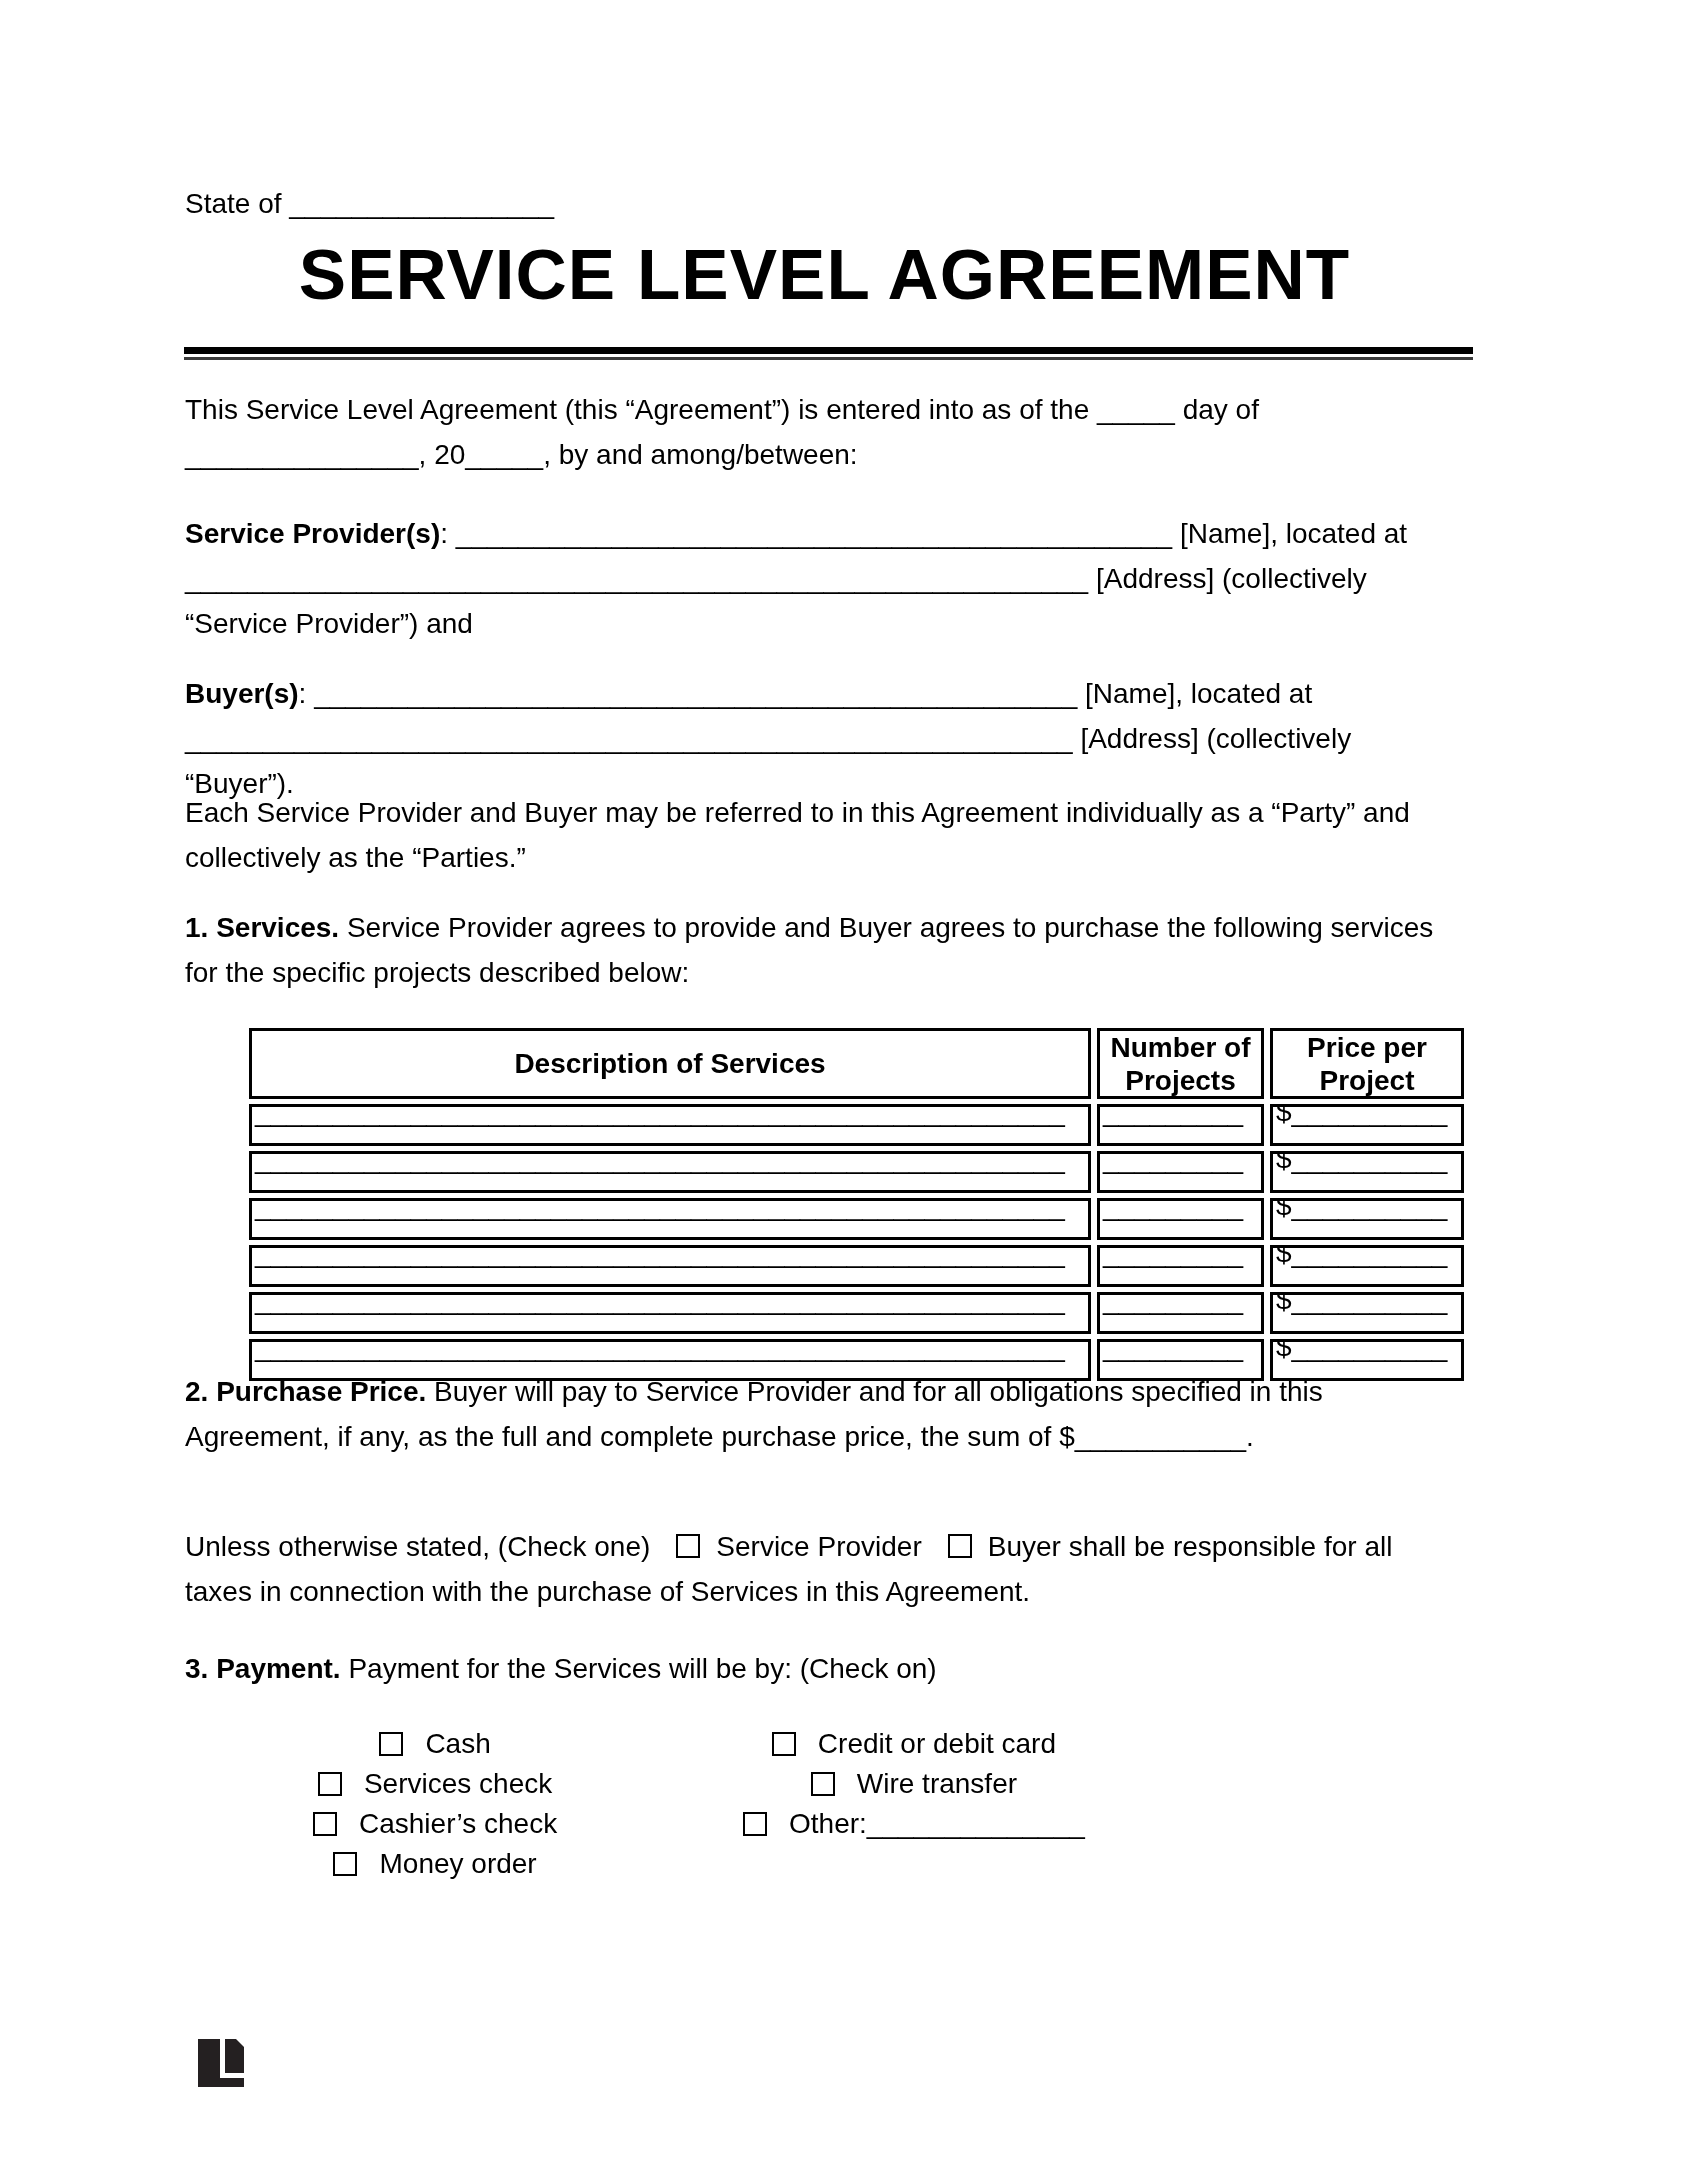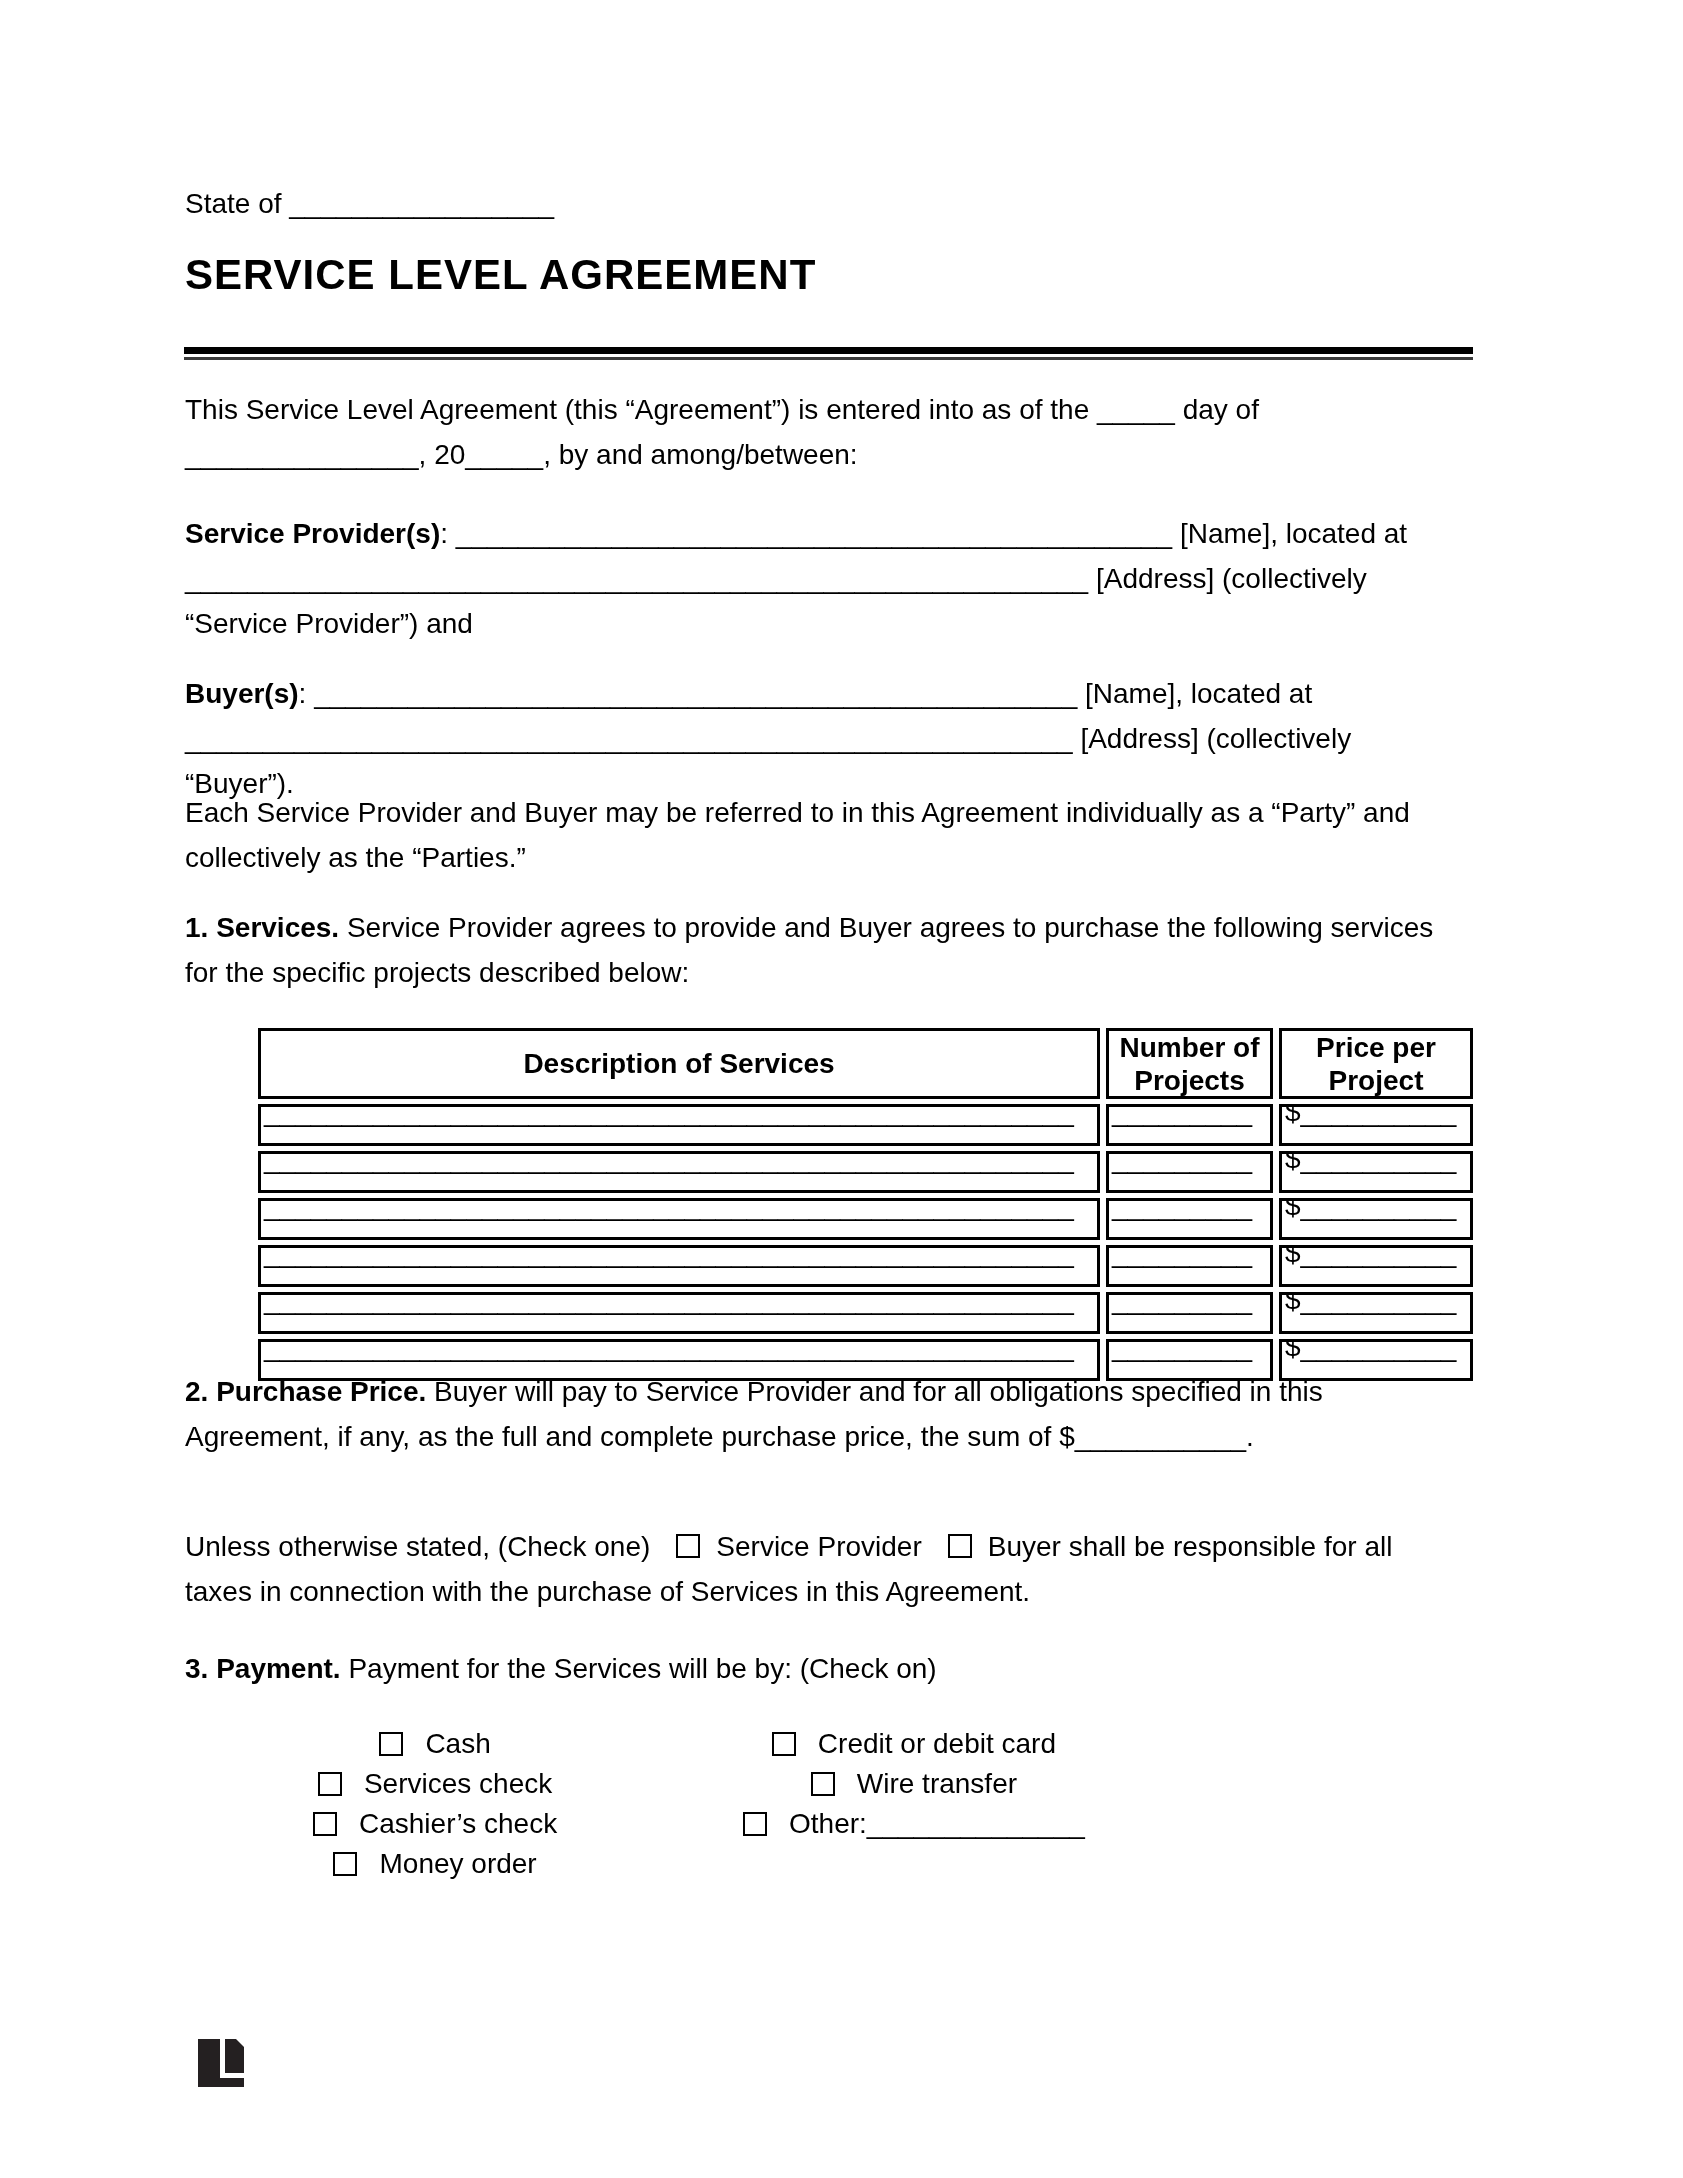--- a/index.html
+++ b/index.html
@@ -5,29 +5,29 @@
   html,body{margin:0;padding:0;background:#ffffff;}
   .page{
     position:relative;width:1683px;height:2178px;background:#fff;
     font-family:"Liberation Sans","DejaVu Sans",sans-serif;color:#000;
     overflow:hidden;
   }
   .block{position:absolute;left:185px;width:1279px;margin:0;font-size:28px;line-height:45px;color:#000;}
   .b{font-weight:bold;}
   .title{
     position:absolute;left:185px;width:1279px;top:238px;margin:0;
-    font-size:42px;line-height:73px;font-weight:bold;text-align:left;
+    font-size:71px;line-height:73px;font-weight:bold;text-align:center;
     letter-spacing:1px;white-space:nowrap;
   }
   .rule{
     position:absolute;left:184px;top:347px;width:1289px;height:13px;
     border-top:7px solid #000;border-bottom:3px solid #3b3b3b;box-sizing:border-box;
   }
   .svc-table{
-    position:absolute;left:258px;top:1028px;
+    position:absolute;left:249px;top:1028px;
     display:grid;grid-template-columns:842px 167px 194px;
     grid-template-rows:71px repeat(6,42px);
     column-gap:6px;row-gap:5px;
   }
   .svc-table>div{border:3px solid #000;box-sizing:border-box;background:#fff;overflow:hidden;}
   .th{display:flex;align-items:center;justify-content:center;text-align:center;
       font-weight:bold;font-size:28px;line-height:33px;}
   .td{display:flex;align-items:flex-end;font-size:28px;line-height:31px;padding:16px 3px;white-space:nowrap;}
   .cb{display:inline-block;width:20px;height:20px;border:2px solid #000;background:#fff;flex:none;}
   .cb-inline{display:inline-block;width:20px;height:20px;border:2px solid #000;vertical-align:-2px;margin:0 16px 0 26px;}

